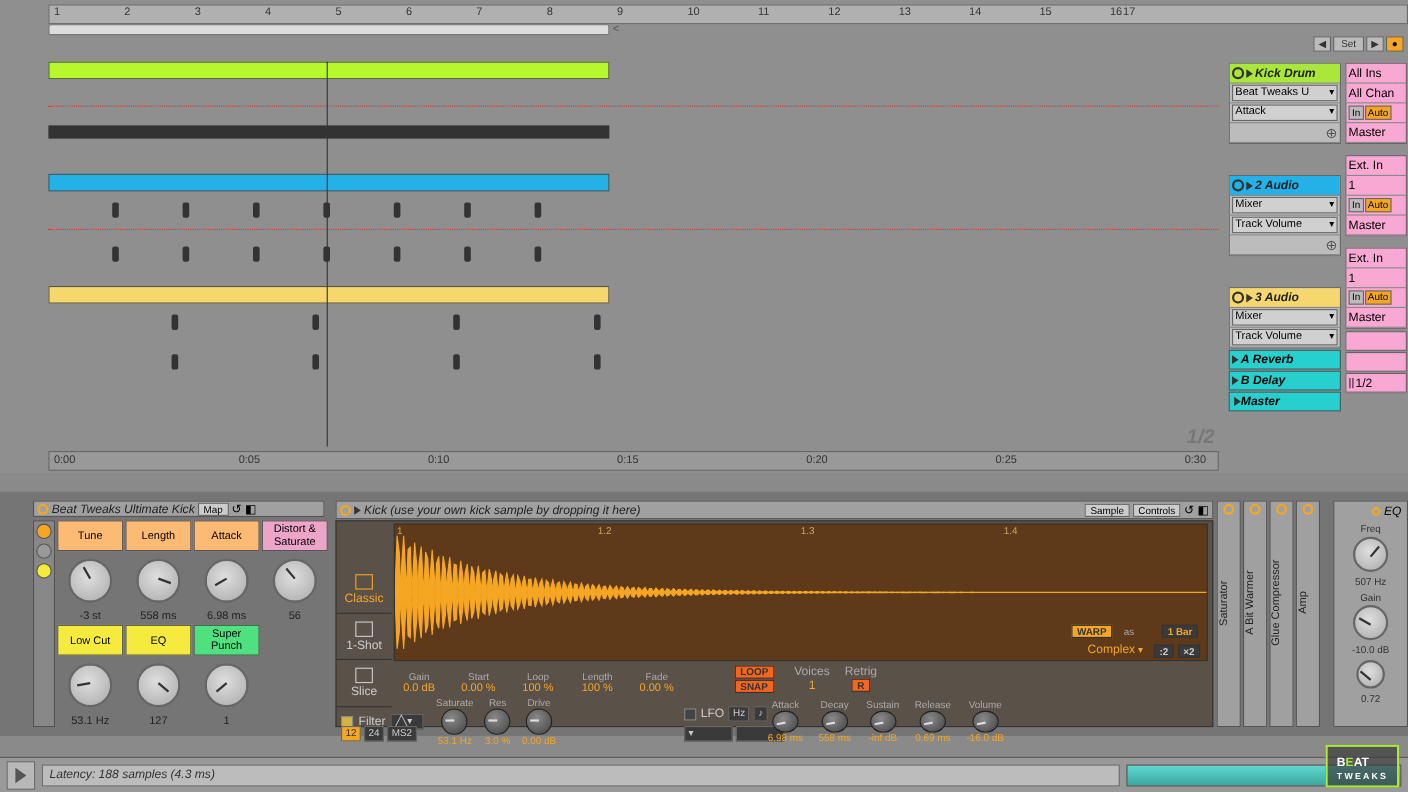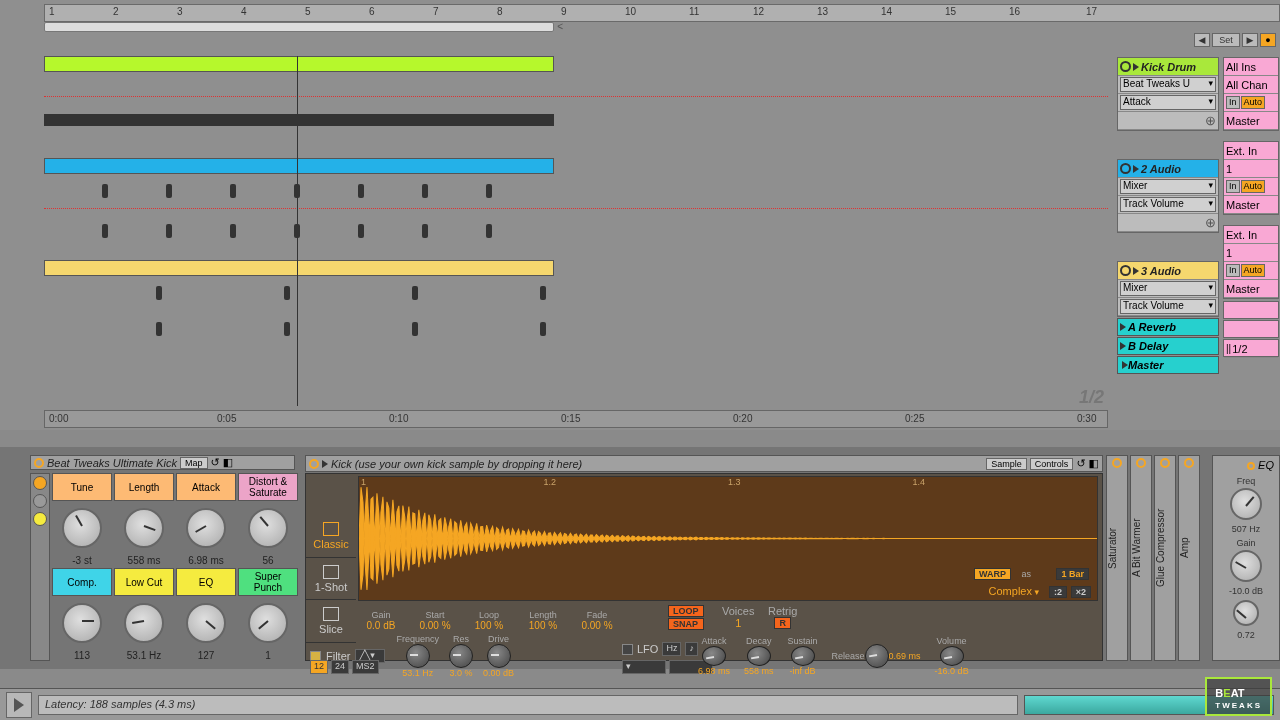--- a/index.html
+++ b/index.html
@@ -116,21 +116,21 @@
     <span style="left:388px">7</span>
     <span style="left:452px">8</span>
     <span style="left:516px">9</span>
     <span style="left:580px">10</span>
     <span style="left:644px">11</span>
     <span style="left:708px">12</span>
     <span style="left:772px">13</span>
     <span style="left:836px">14</span>
     <span style="left:900px">15</span>
     <span style="left:964px">16</span>
-    <span style="left:1041px">17</span>
+    <span style="left:976px">17</span>
   </div>
   <div class="scrub"></div>
 
   <div class="top-buttons">
     <div class="tb">◀</div>
     <div class="tb set">Set</div>
     <div class="tb">▶</div>
     <div class="tb on">●</div>
   </div>
 
@@ -334,25 +334,20 @@
         <div class="knob-label orange">Attack</div>
   <div class="knob" style="--r:-120deg"></div>
   <div class="knob-val">6.98 ms</div>
       </div>
       <div class="knob-cell">
         <div class="knob-label pink">Distort &amp; Saturate</div>
   <div class="knob" style="--r:-40deg"></div>
   <div class="knob-val">56</div>
       </div>
       <div class="knob-cell">
-        <div class="knob-label cyan">Comp.</div>
-  <div class="knob" style="--r:90deg"></div>
-  <div class="knob-val">113</div>
-      </div>
-      <div class="knob-cell">
         <div class="knob-label yellow">Low Cut</div>
   <div class="knob" style="--r:-100deg"></div>
   <div class="knob-val">53.1 Hz</div>
       </div>
       <div class="knob-cell">
         <div class="knob-label yellow">EQ</div>
   <div class="knob" style="--r:130deg"></div>
   <div class="knob-val">127</div>
       </div>
       <div class="knob-cell">
@@ -428,21 +423,21 @@
         </div>
       </div>
 
     <div class="filter-row">
       <div class="check"></div>
       <span>Filter</span>
       <div class="mini-sel" style="width:30px">╱╲▾</div>
       <div style="display:flex;flex-direction:column;align-items:center;margin-left:6px" id="filtparams">
           <div style="display: flex; gap: 10px;">
             <div style="display: flex; flex-direction: column; align-items: center;">
-              <span class="p-label">Frequency</span>
+              <span class="p-label">Saturate</span>
               <div class="small-knob" style="--r:-90deg"></div>
               <span class="p-val" style="font-size:9px">53.1 Hz</span>
             </div>
             <div style="display: flex; flex-direction: column; align-items: center;">
               <span class="p-label">Res</span>
               <div class="small-knob" style="--r:-90deg"></div>
               <span class="p-val" style="font-size:9px">3.0 %</span>
             </div>
             <div style="display: flex; flex-direction: column; align-items: center;">
               <span class="p-label">Drive</span>
@@ -478,21 +473,21 @@
         <div style="display: flex; flex-direction: column; align-items: center;">
           <span class="p-label">Decay</span>
           <div class="small-knob" style="--r:-100deg"></div>
           <span class="p-val" style="font-size:9px">558 ms</span>
         </div>
         <div style="display: flex; flex-direction: column; align-items: center;">
           <span class="p-label">Sustain</span>
           <div class="small-knob" style="--r:-100deg"></div>
           <span class="p-val" style="font-size:9px">-inf dB</span>
         </div>
-        <div style="display: flex; flex-direction: row; align-items: center;">
+        <div style="display: flex; flex-direction: column; align-items: center;">
           <span class="p-label">Release</span>
           <div class="small-knob" style="--r:-100deg"></div>
           <span class="p-val" style="font-size:9px">0.69 ms</span>
         </div>
         <div style="display: flex; flex-direction: column; align-items: center;">
           <span class="p-label">Volume</span>
           <div class="small-knob" style="--r:-100deg"></div>
           <span class="p-val" style="font-size:9px">-16.0 dB</span>
         </div>
       </div>

